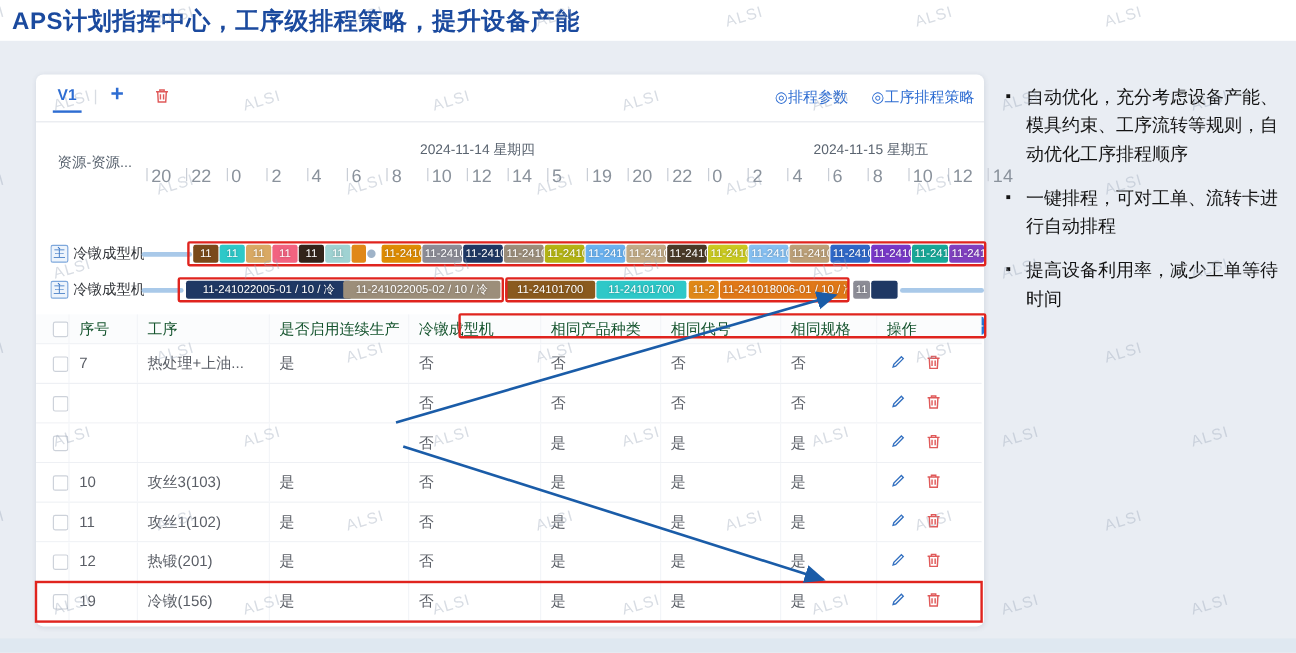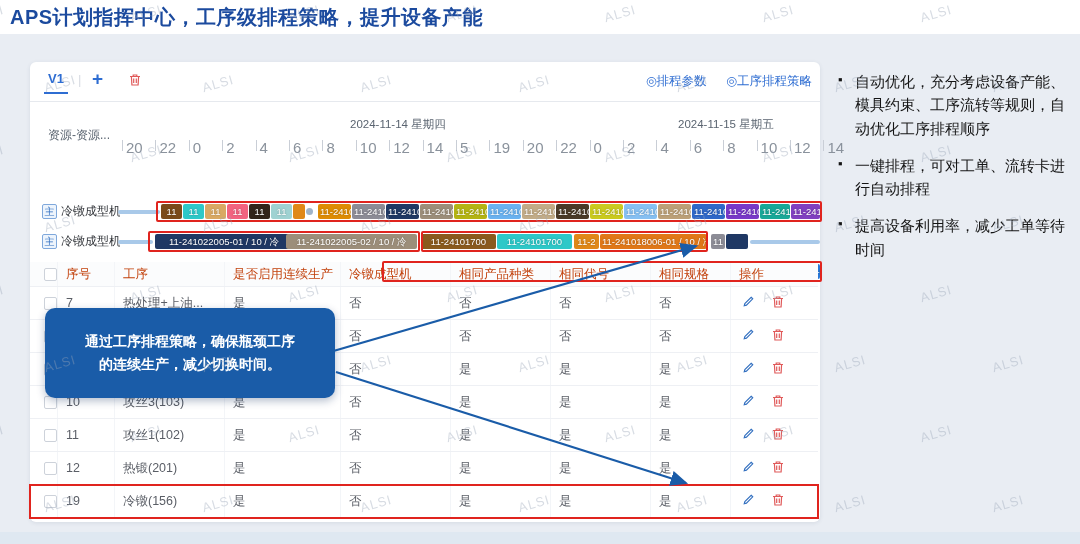--- a/index.html
+++ b/index.html
@@ -31,21 +31,21 @@
   .g-label { position:absolute; left:12px; width:78px; height:18px; font-size:12px; color:#303338; white-space:nowrap; overflow:hidden; display:flex; align-items:center; }
   .g-badge { display:inline-block; width:15px; height:15px; line-height:14px; text-align:center; font-size:10px; color:#3370C0; border:1px solid #7FA8DC; border-radius:2px; background:#EDF4FC; margin-right:4px; flex:0 0 auto; }
   .g-line { position:absolute; height:4px; border-radius:2px; background:#A9C9E9; }
   .g-bar { position:absolute; height:15px; border-radius:2px; font-size:9.5px; line-height:15px; color:#fff; text-align:center; overflow:hidden; white-space:nowrap; padding:0 2px; cursor:pointer; text-shadow:0 0 2px rgba(0,0,0,.35); }
   .g-dot { position:absolute; width:7px; height:7px; border-radius:50%; background:#9FB3C8; }
   .anno-box { position:absolute; border:2px solid #E0241E; border-radius:2px; z-index:5; pointer-events:none; }
 
   
   .sched-table { position:absolute; left:0; top:200px; width:788px; }
   .t-row { display:grid; grid-template-columns:28px 57px 110px 116px 110px 100px 100px 80px auto; height:33px; align-items:stretch; border-bottom:1px solid #EEF0F4; font-size:12.5px; color:#5A5E66; position:relative; background:#fff; }
-  .t-row.head { height:25px; font-size:12.5px; color:#c2410c; background:#FBFCFD; }
+  .t-row.head { height:25px; font-size:12.5px; color:#14532d; background:#FBFCFD; }
   .t-cell { display:flex; align-items:center; padding-left:8px; border-right:1px solid #F3F5F8; overflow:hidden; white-space:nowrap; }
   .t-cell:last-child { border-right:none; }
   .cb { width:13px; height:13px; border:1px solid #CDD2DA; border-radius:2px; background:#fff; margin-left:6px; cursor:pointer; flex:0 0 auto; }
   .ops { display:flex; align-items:center; gap:16px; padding-left:10px; }
   .icon-btn { width:14px; height:14px; cursor:pointer; display:inline-block; }
   .t-row.hl { outline:2px solid #E0241E; outline-offset:-1px; z-index:4; }
 
   
   .callout { position:absolute; left:15px; top:246px; width:290px; height:90px; background:#1A5CA8; border-radius:10px; z-index:6; color:#fff; text-align:center; padding-top:22px; font-size:14px; font-weight:bold; line-height:1.65; box-shadow:0 3px 8px rgba(10,40,90,.30); }
   #arrows { position:absolute; left:0; top:0; z-index:7; pointer-events:none; }
@@ -332,24 +332,20 @@
                   <path d="M11.6 2.6l1.8 1.8L6.2 11.6l-2.5.7.7-2.5z" fill="none" stroke="#3370C0" stroke-width="1.3"></path>
                 </svg></span>
               <span><svg class="icon-btn" viewBox="0 0 14 14" width="13" height="13">
                   <path d="M2 3.5h10M5.2 3.5V2h3.6v1.5M3.4 3.5l.5 8.5h6.2l.5-8.5M5.7 5.5v4.5M8.3 5.5v4.5" fill="none" stroke="#E05A5A" stroke-width="1.2"></path>
                 </svg></span>
             </div>
           </div>
         </div>
     </div>
 
-    <div class="callout">
-      <div>通过工序排程策略，确保瓶颈工序</div>
-      <div>的连续生产，减少切换时间。</div>
-    </div>
   </div>
 
   <svg id="arrows" width="1080" height="544">
     <defs>
       <marker id="ah" markerWidth="9" markerHeight="8" refX="7" refY="3.5" orient="auto">
         <path d="M0,0 L8,3.5 L0,7 z" fill="#1A5CA8"></path>
       </marker>
     </defs>
     <line x1="330" y1="352" x2="696" y2="246" stroke="#1A5CA8" stroke-width="2.2" marker-end="url(#ah)"></line>
     <line x1="336" y1="372" x2="686" y2="483" stroke="#1A5CA8" stroke-width="2.2" marker-end="url(#ah)"></line>

